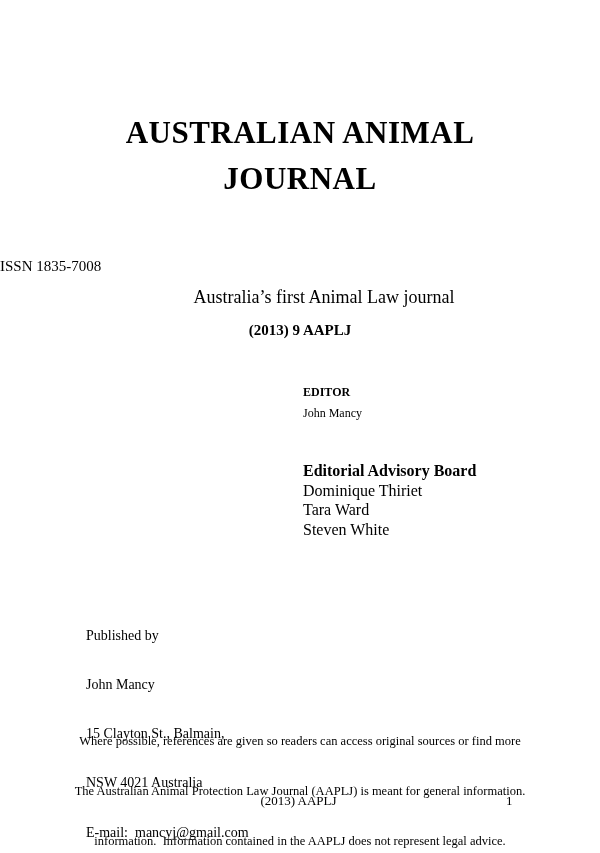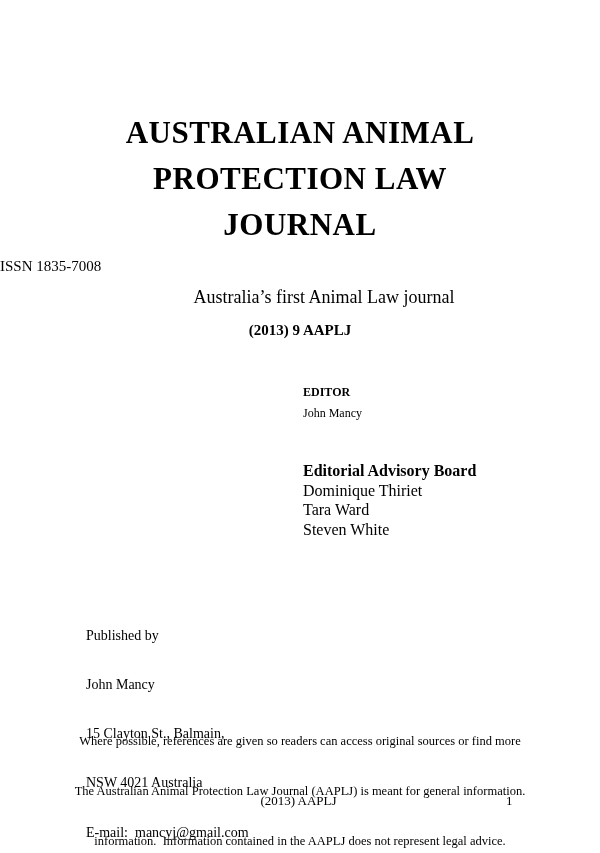--- a/index.html
+++ b/index.html
@@ -109,21 +109,20 @@
     text-align: left;
   }
 </style>
 </head>
 <body>
 
 <div class="doc">
 
   <div class="title-block">
     <div>AUSTRALIAN ANIMAL</div>
-    <div>PROTECTION LAW</div>
     <div>JOURNAL</div>
   </div>
 
   <div class="issn">ISSN 1835-7008</div>
 
   <div class="subtitle">Australia’s first Animal Law journal</div>
 
   <div class="citation">(2013) 9 AAPLJ</div>
 
   <div class="editor-block">

